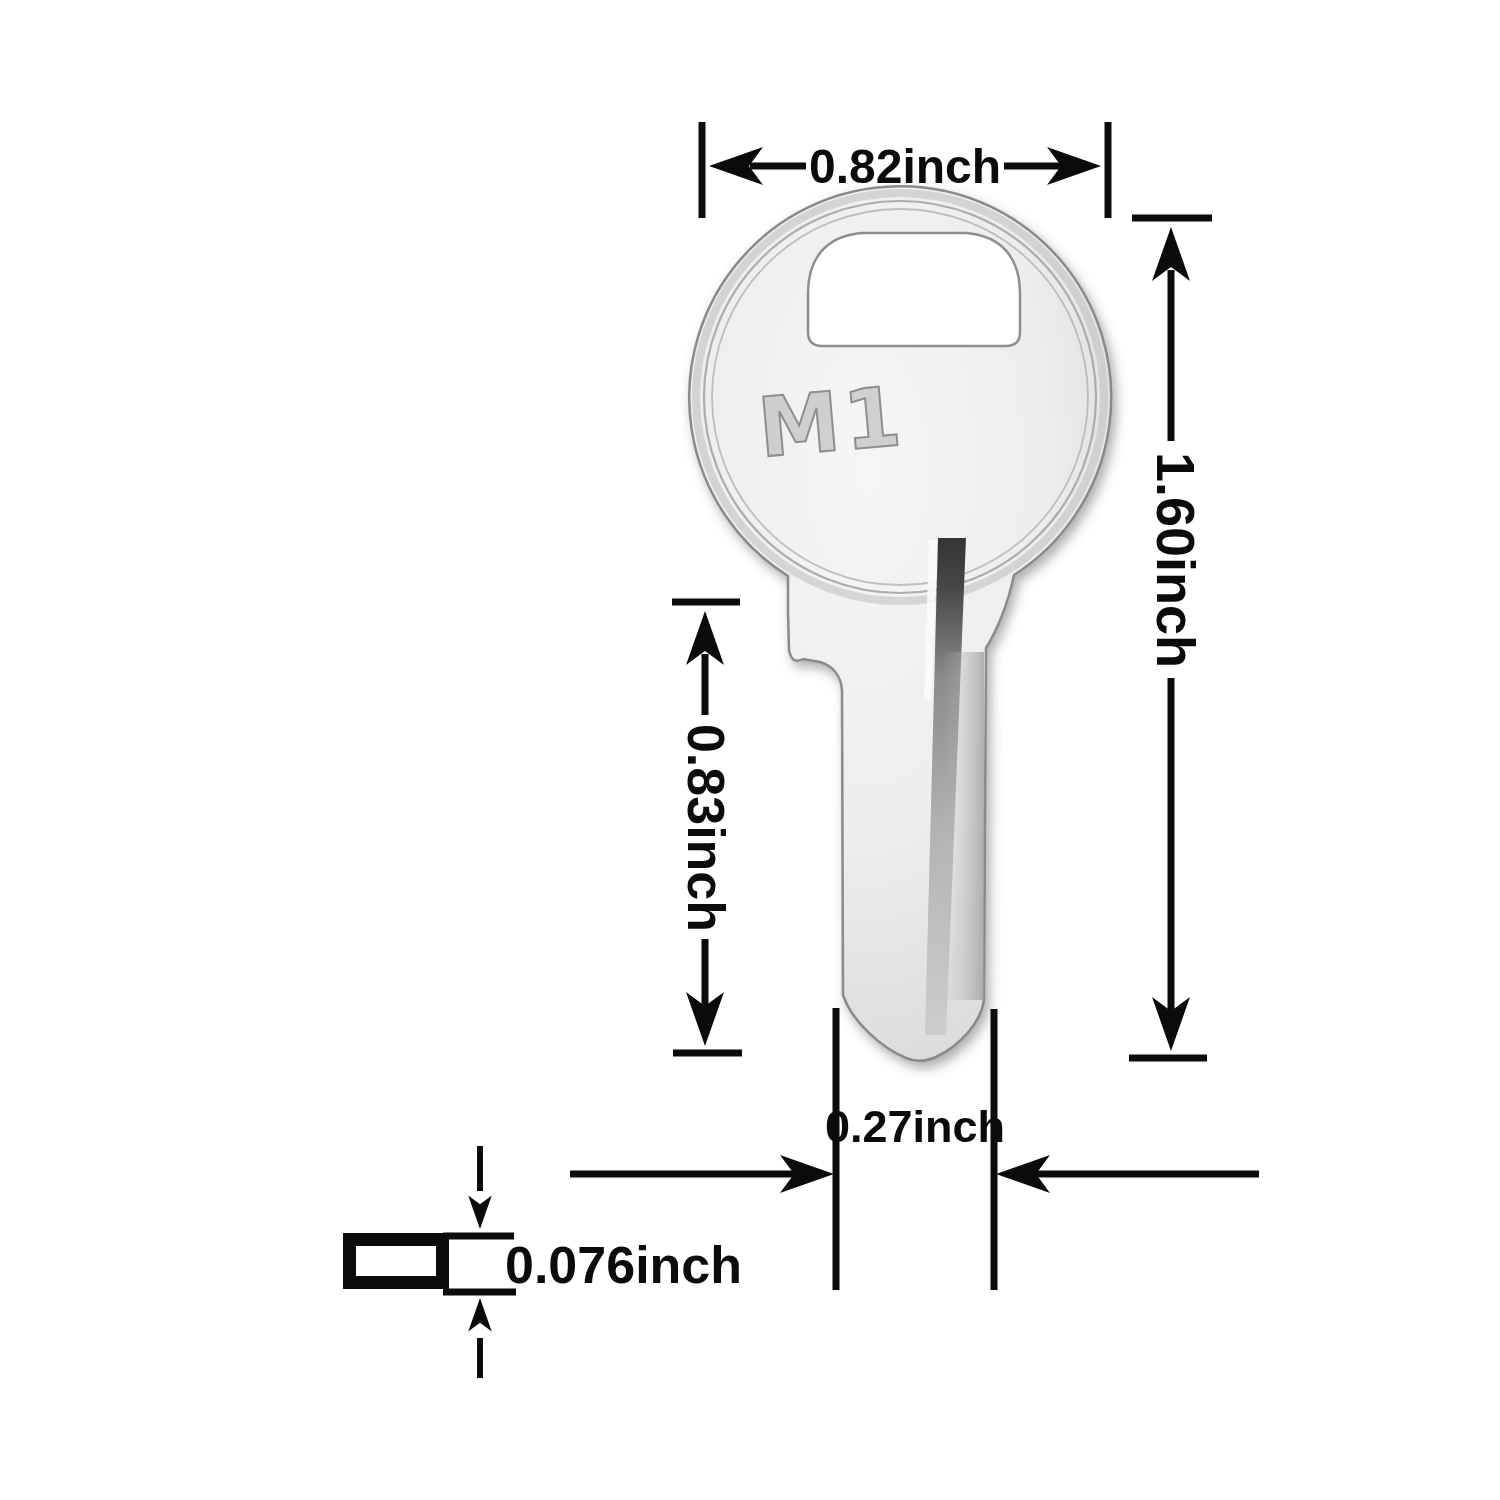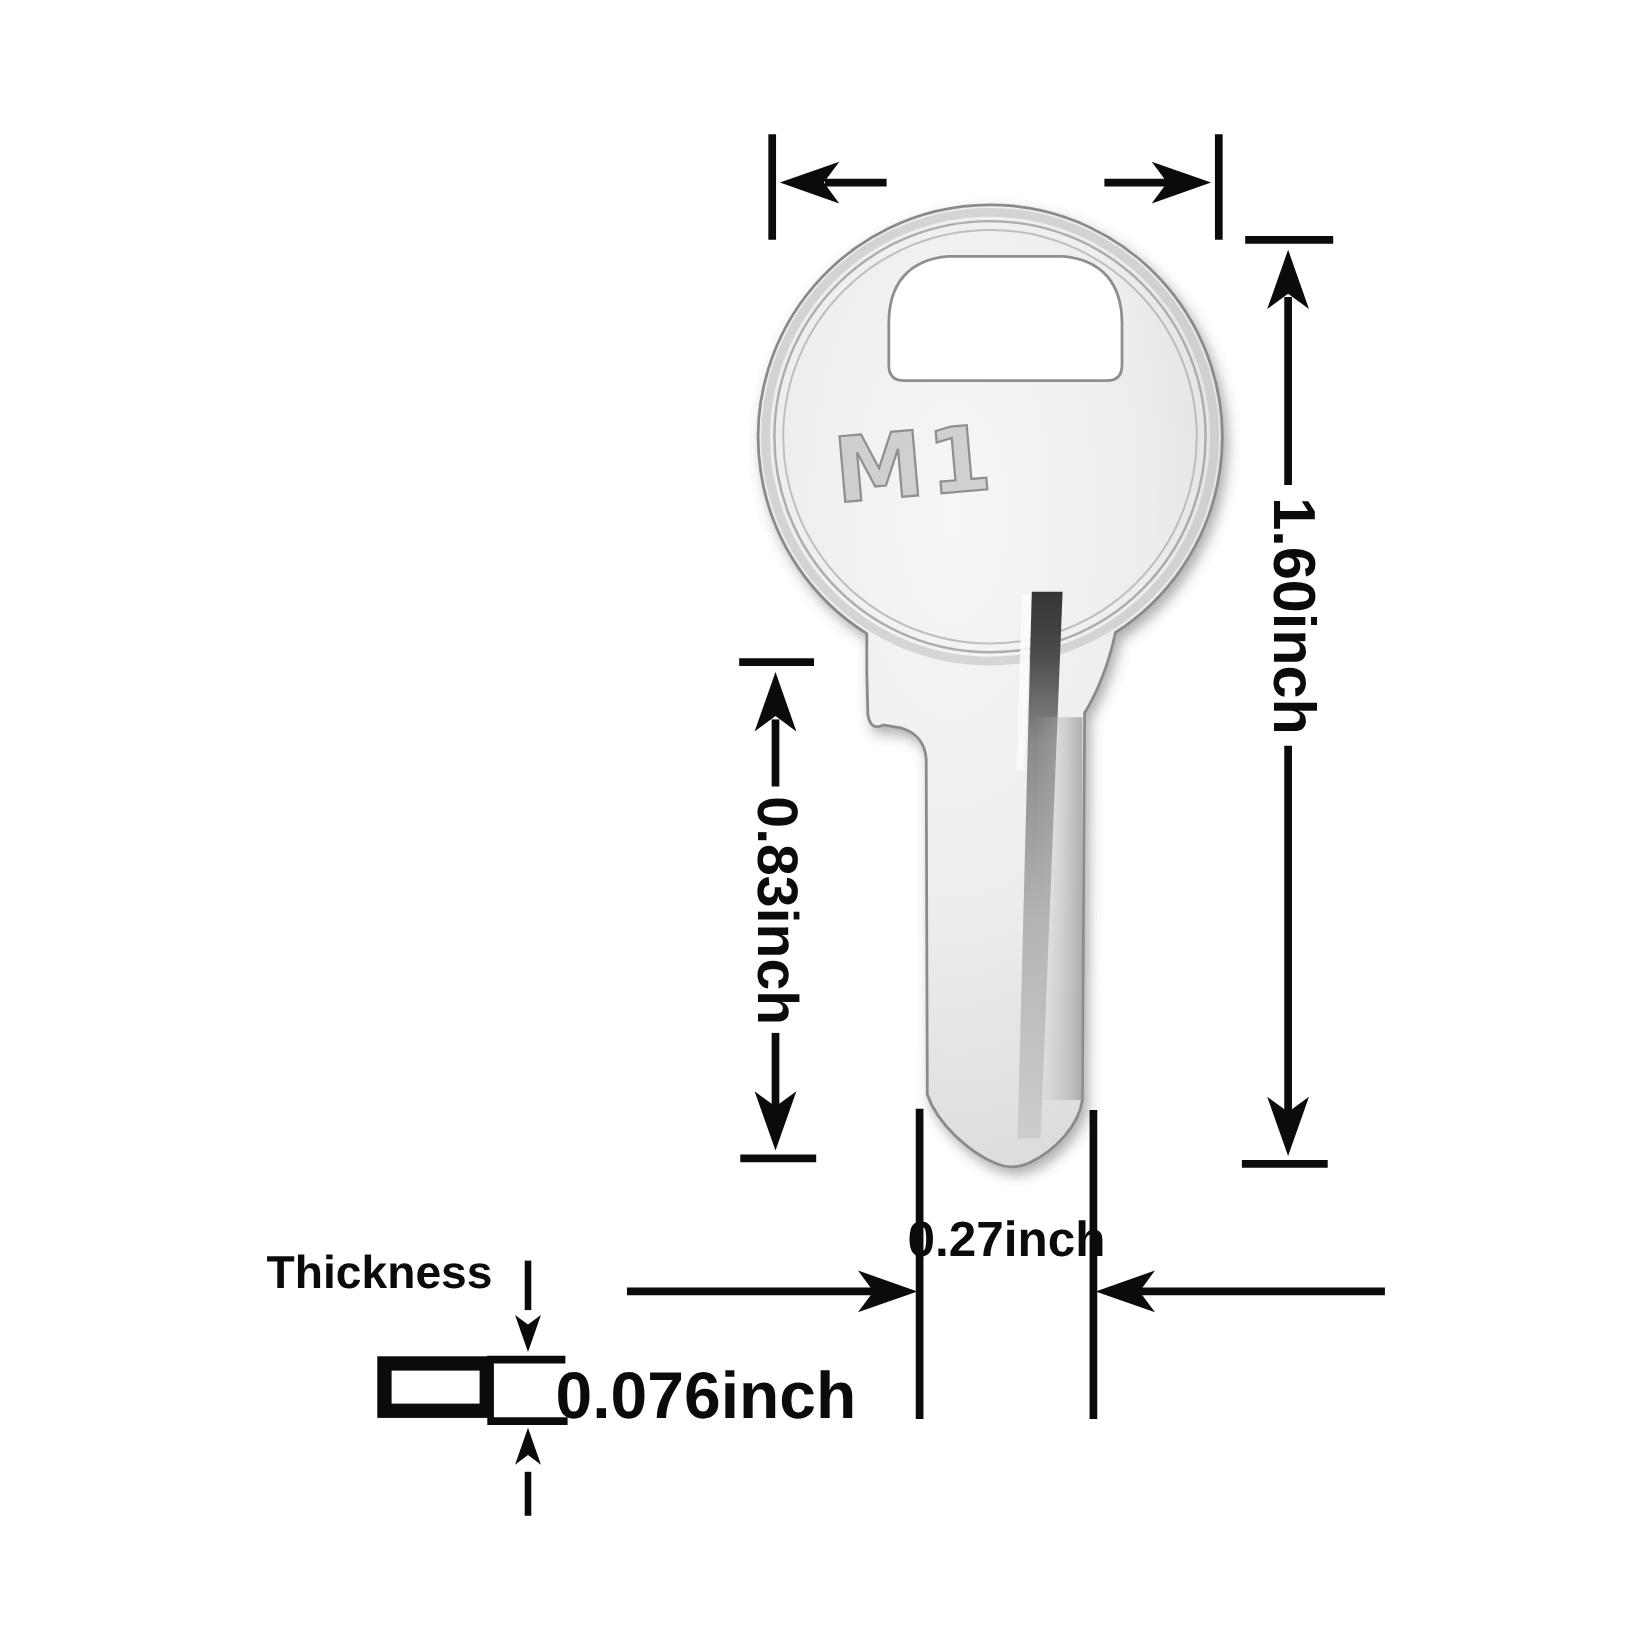--- a/index.html
+++ b/index.html
@@ -10,21 +10,21 @@
   #key-svg{position:absolute;left:0;top:0;}
   .dim-label{
     position:absolute;color:#0b0b0b;font-weight:700;line-height:1;
     white-space:nowrap;text-align:center;letter-spacing:0px;
   }
   .lbl-082{left:795px;top:143px;width:220px;font-size:48px;}
   .lbl-160{left:1026px;top:532px;width:300px;height:56px;font-size:54px;line-height:56px;transform:rotate(90deg);}
   .lbl-083{left:556px;top:801px;width:300px;height:54px;font-size:52px;line-height:54px;transform:rotate(90deg);}
   .lbl-027{left:825px;top:1104px;width:180px;font-size:45px;}
   .lbl-thickness{left:235px;top:1136px;width:220px;font-size:42px;}
-  .lbl-0076{left:505px;top:1239px;font-size:60px;text-align:left;}
+  .lbl-0076{left:505px;top:1239px;font-size:52px;text-align:left;}
 </style>
 </head>
 <body>
 
 <div id="stage">
 
   <svg id="key-svg" width="1500" height="1500" viewBox="0 0 1500 1500">
     <defs>
       <radialGradient id="metalGrad" cx="42%" cy="32%" r="85%">
         <stop offset="0%" stop-color="#f6f6f6"></stop>
@@ -127,23 +127,23 @@
       <line x1="480" y1="1146" x2="480" y2="1191" stroke="#0b0b0b" stroke-width="6"></line>
       <line x1="480" y1="1338" x2="480" y2="1378" stroke="#0b0b0b" stroke-width="6"></line>
       <line x1="443" y1="1236" x2="514" y2="1236" stroke="#0b0b0b" stroke-width="7"></line>
       <line x1="443" y1="1292" x2="516" y2="1292" stroke="#0b0b0b" stroke-width="7"></line>
       <rect x="349.5" y="1239.5" width="93" height="43" fill="#ffffff" stroke="#0b0b0b" stroke-width="13"></rect>
     </g>
     <use href="#ah" transform="translate(480,1229) rotate(90) scale(0.62)"></use>
     <use href="#ah" transform="translate(480,1298) rotate(-90) scale(0.62)"></use>
   </svg>
 
+  <div class="dim-label lbl-082">0.82inch</div>
 
   <div class="dim-label lbl-160">1.60inch</div>
 
   <div class="dim-label lbl-083">0.83inch</div>
 
   <div class="dim-label lbl-027">0.27inch</div>
 
-  <div class="dim-label lbl-thickness">Thickness</div>
 
   <div class="dim-label lbl-0076">0.076inch</div>
 </div>
 
 </body></html>

